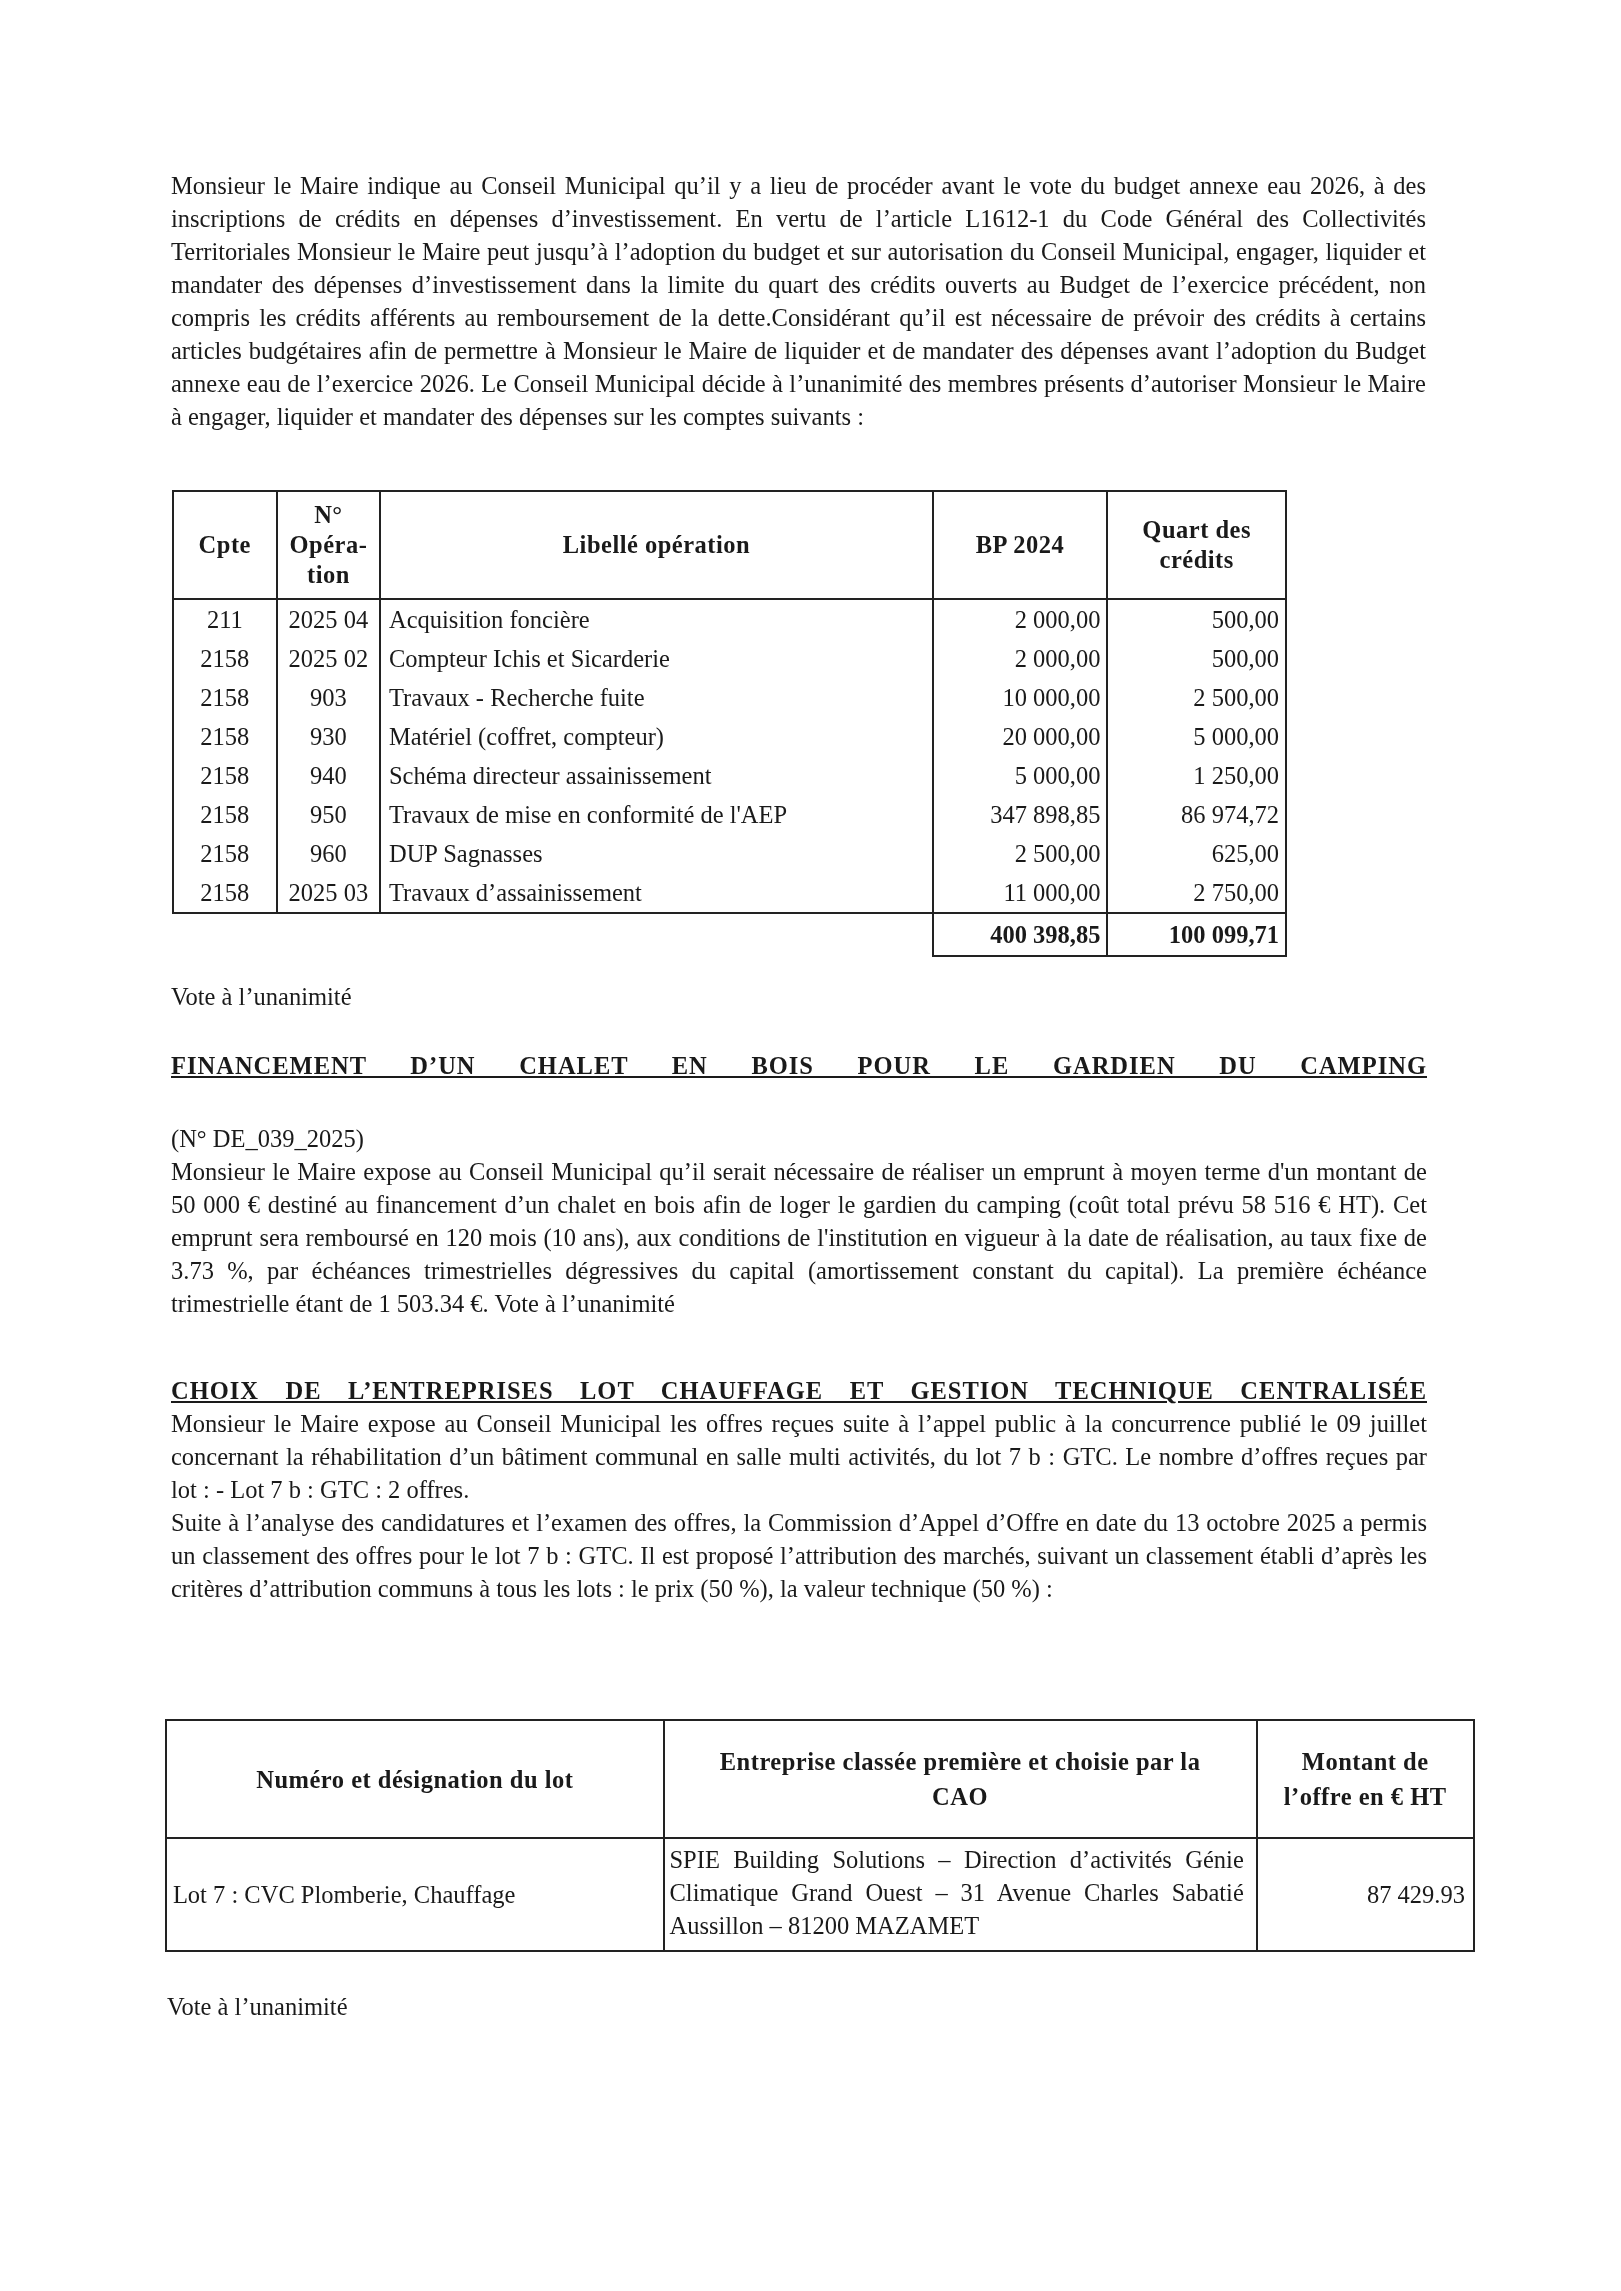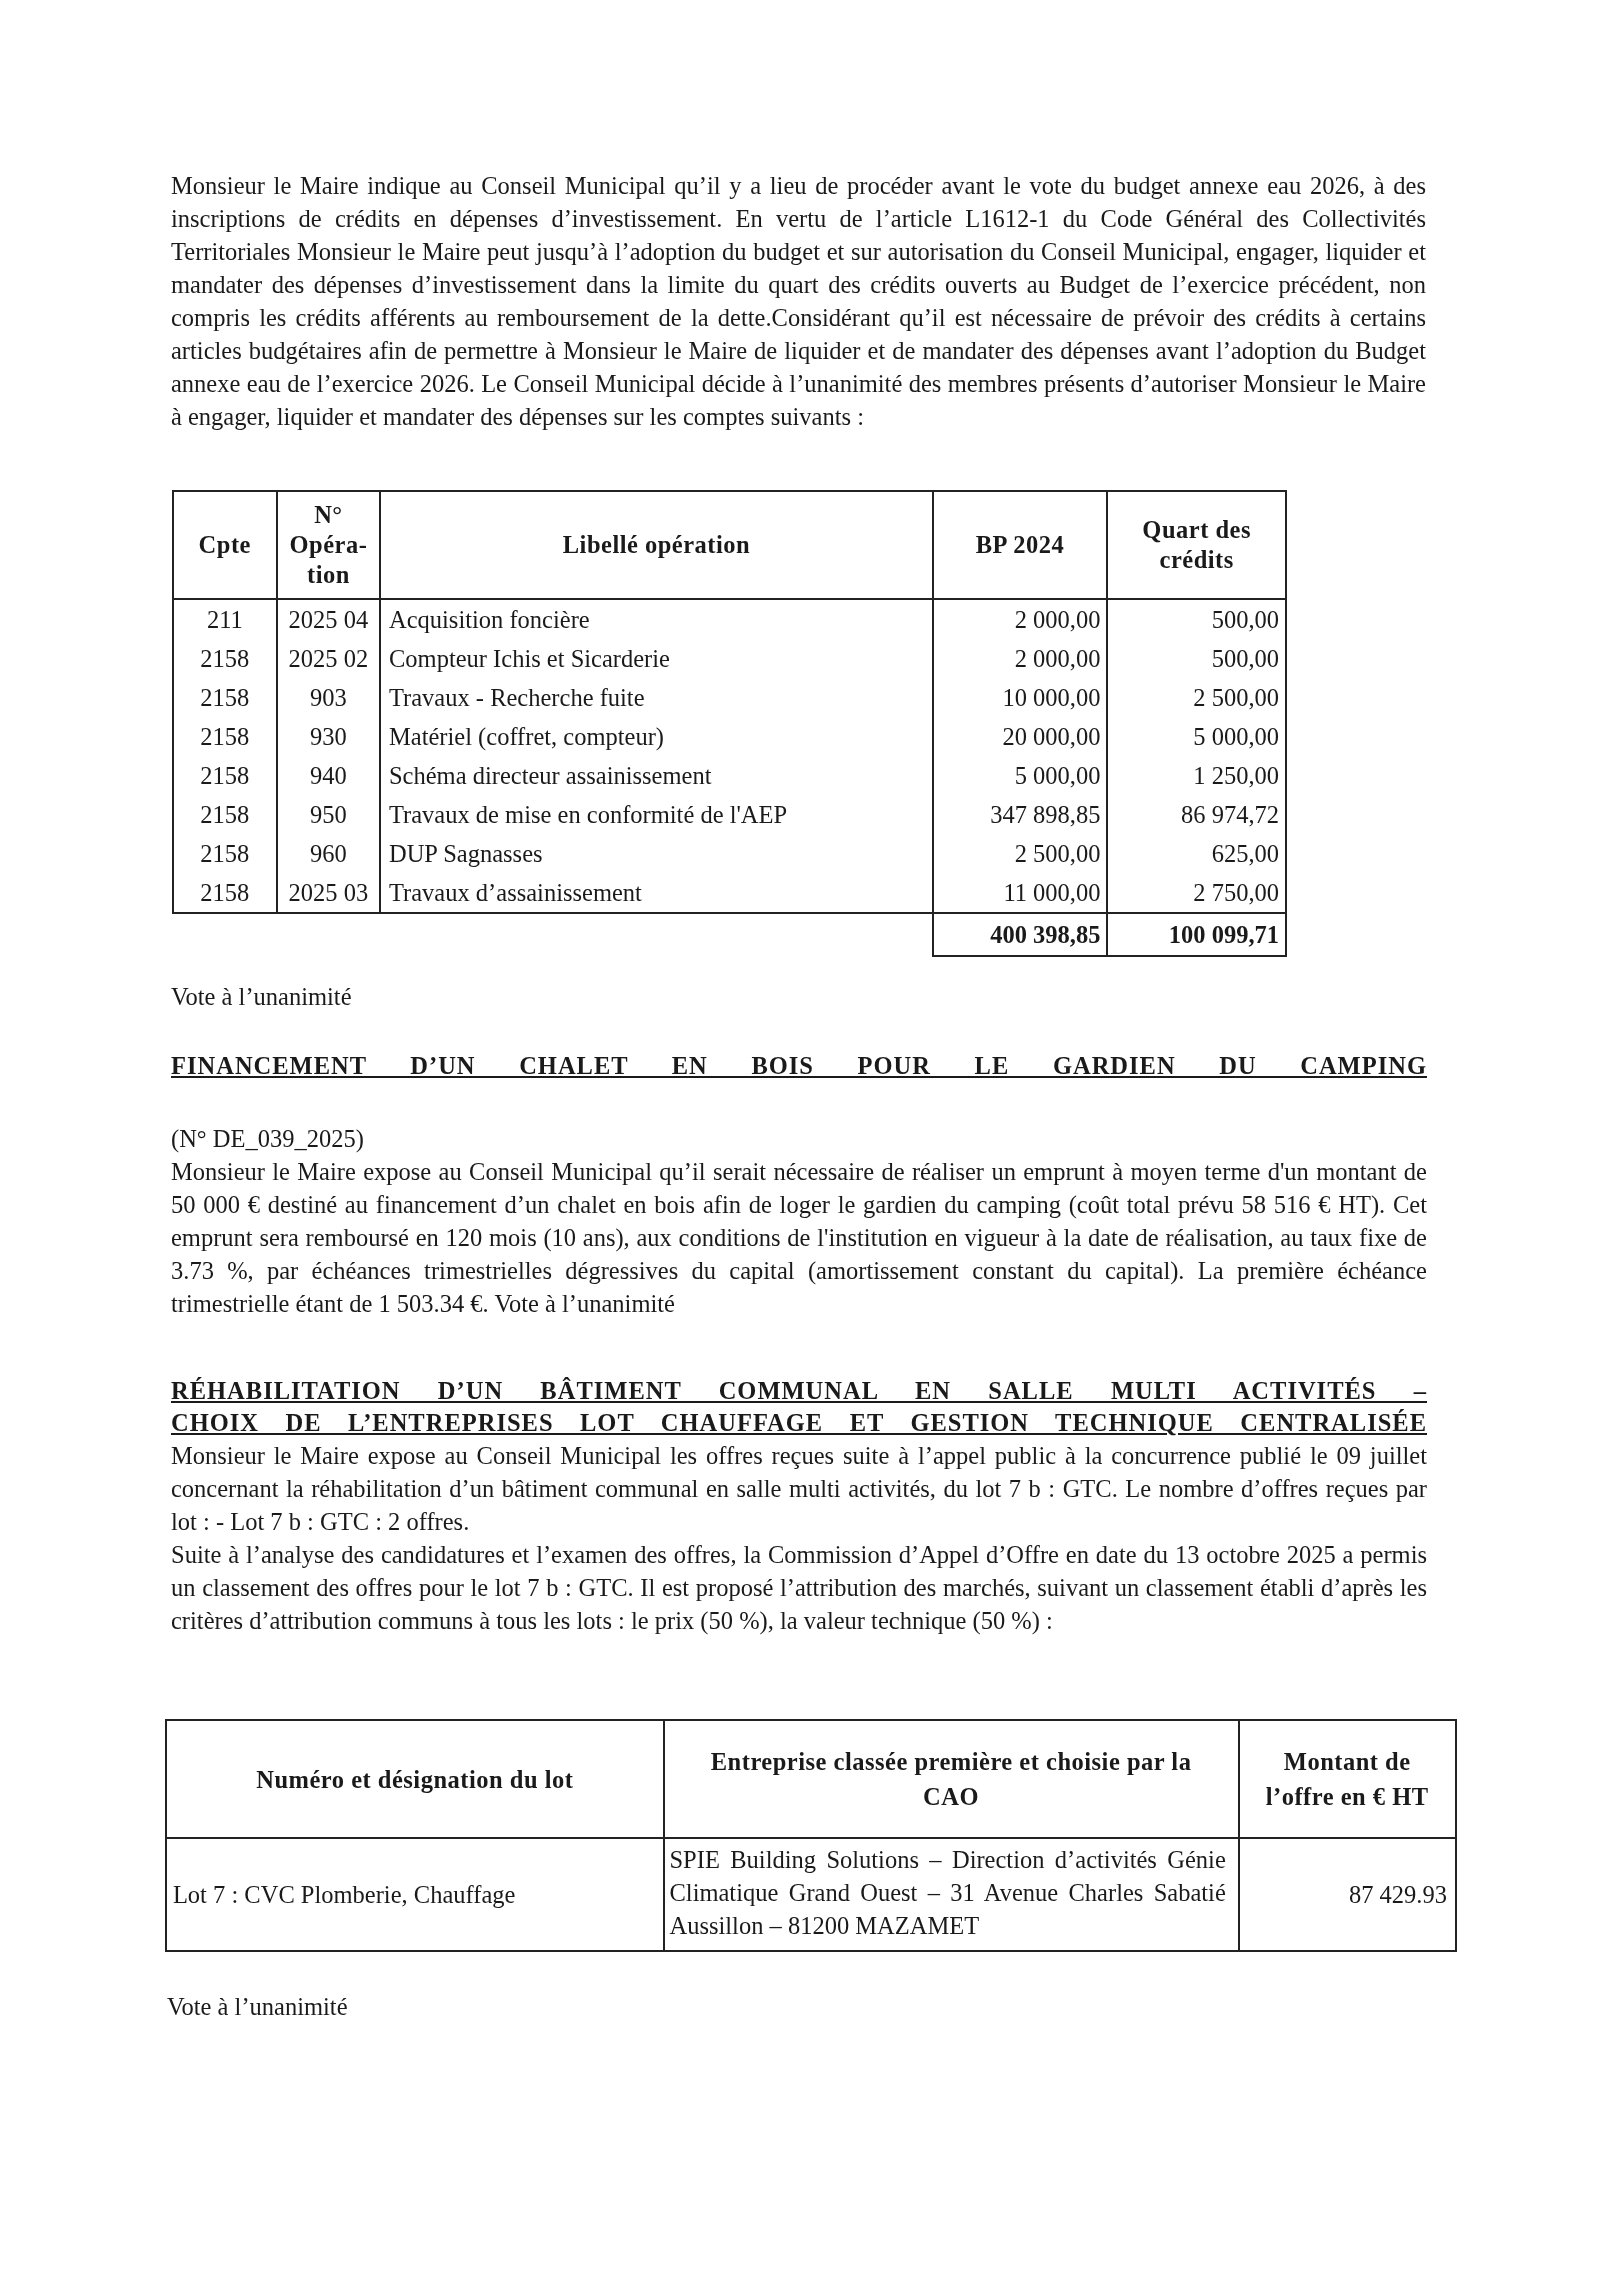--- a/index.html
+++ b/index.html
@@ -137,31 +137,30 @@
 
 <p class="abs" style="left:171px; top:980px;">Vote à l’unanimité</p>
 
 <div class="abs" style="left:171px; top:1050px; width:1256px;">
   <div class="section-title last" style="text-align-last: justify;">FINANCEMENT D’UN CHALET EN BOIS POUR LE GARDIEN DU CAMPING</div>
   <p style="text-align:left;margin-top:40px;">(N° DE_039_2025)</p>
   <p>Monsieur le Maire expose au Conseil Municipal qu’il serait nécessaire de réaliser un emprunt à moyen terme d'un montant de 50 000 € destiné au financement d’un chalet en bois afin de loger le gardien du camping (coût total prévu 58 516 € HT). Cet emprunt sera remboursé en 120 mois (10 ans), aux conditions de l'institution en vigueur à la date de réalisation, au taux fixe de 3.73 %, par échéances trimestrielles dégressives du capital (amortissement constant du capital). La première échéance trimestrielle étant de 1 503.34 €. Vote à l’unanimité</p>
 </div>
 
 <div class="abs" style="left:171px; top:1375px; width:1256px;">
-  <div class="section-title">RÉHABILITATION D’UN BÂTIMENT COMMUNAL EN SALLE MULTI ACTIVITÉS –</div>
   <div class="section-title">CHOIX DE L’ENTREPRISES LOT CHAUFFAGE ET GESTION TECHNIQUE CENTRALISÉE</div>
   <p>Monsieur le Maire expose au Conseil Municipal les offres reçues suite à l’appel public à la concurrence publié le 09 juillet concernant la réhabilitation d’un bâtiment communal en salle multi activités, du lot 7 b : GTC. Le nombre d’offres reçues par lot : - Lot 7 b : GTC : 2 offres.</p>
   <p>Suite à l’analyse des candidatures et l’examen des offres, la Commission d’Appel d’Offre en date du 13 octobre 2025 a permis un classement des offres pour le lot 7 b : GTC. Il est proposé l’attribution des marchés, suivant un classement établi d’après les critères d’attribution communs à tous les lots : le prix (50 %), la valeur technique (50 %) :</p>
 </div>
 
 <table id="t2">
   <thead>
     <tr>
       <th style="width:480px;">Numéro et désignation du lot</th>
-      <th style="width:529px; padding:0 22px;margin-left:27px;">Entreprise classée première et choisie par la CAO</th>
+      <th style="width:529px; padding:0 31px;margin-left:27px;">Entreprise classée première et choisie par la CAO</th>
       <th style="width:176px; padding:0 19.6px;">Montant de l’offre en € HT</th>
     </tr>
   </thead>
   <tbody>
     <tr>
       <td class="lot">Lot 7 : CVC Plomberie, Chauffage</td>
       <td class="company">SPIE Building Solutions – Direction d’activités Génie Climatique Grand Ouest – 31 Avenue Charles Sabatié Aussillon – 81200 MAZAMET</td>
       <td class="amount">87 429.93</td>
     </tr>
   </tbody>

